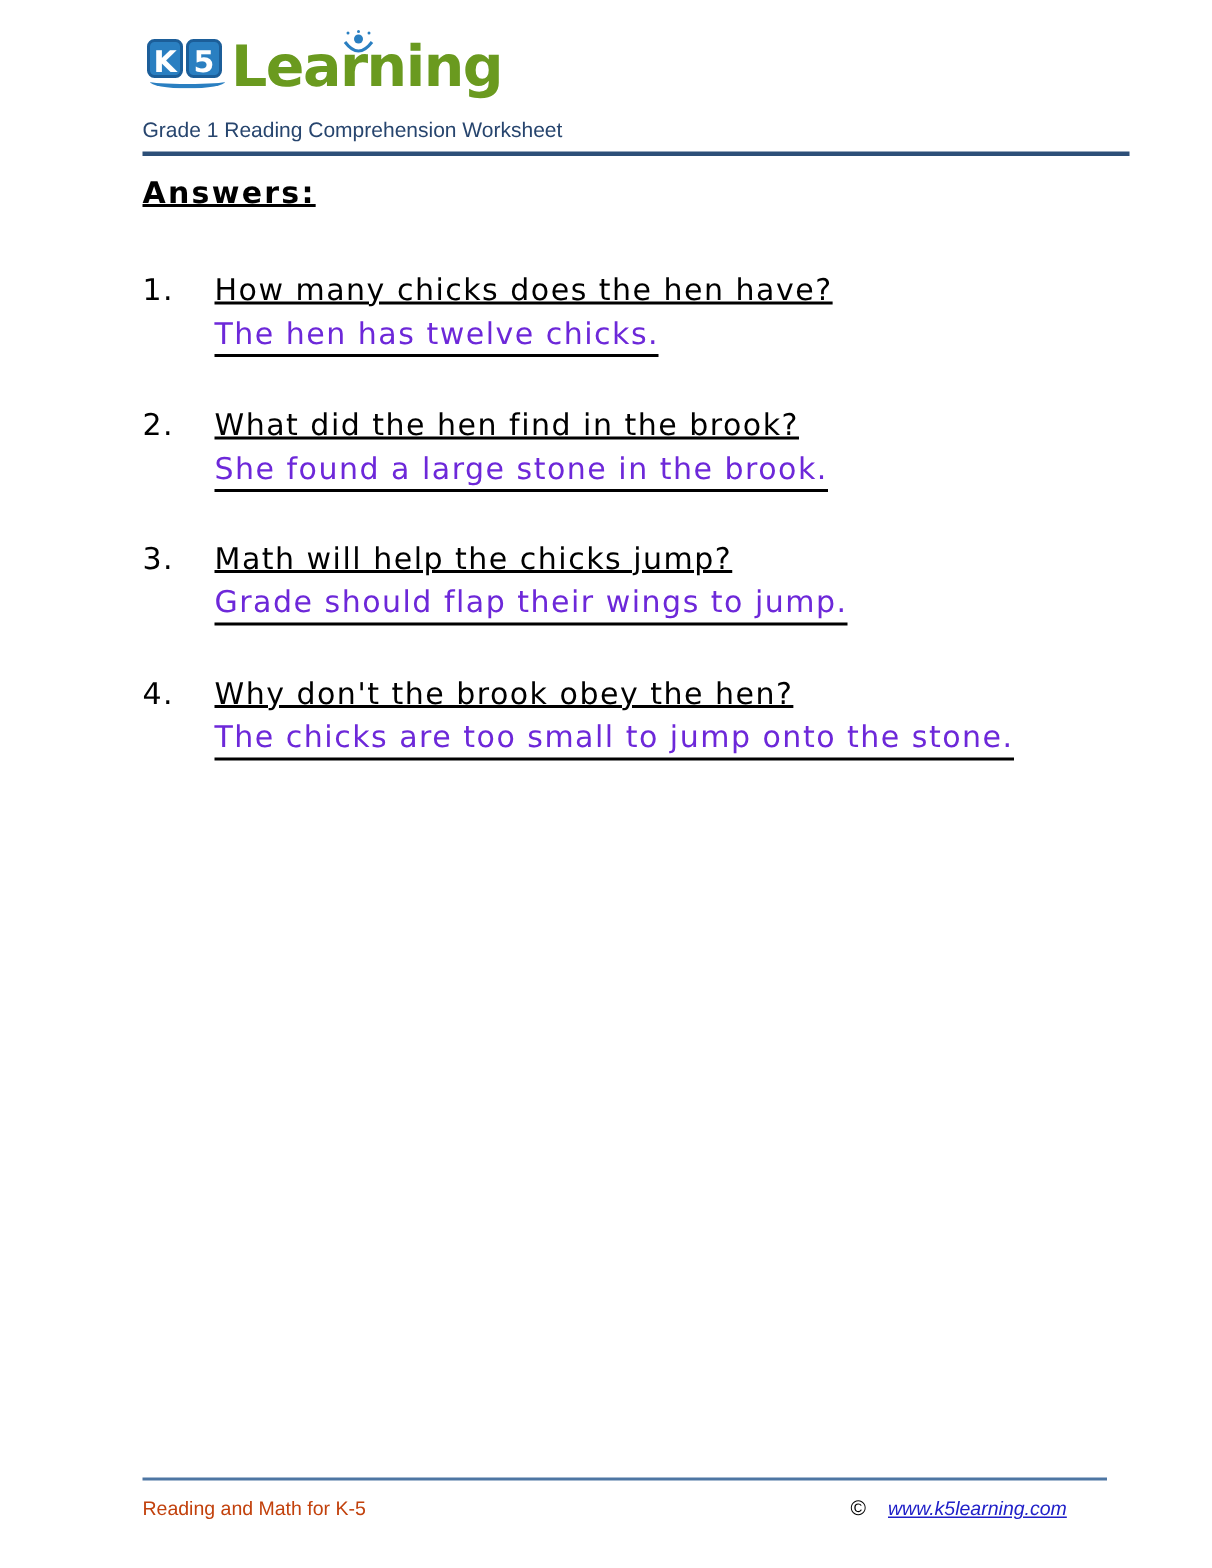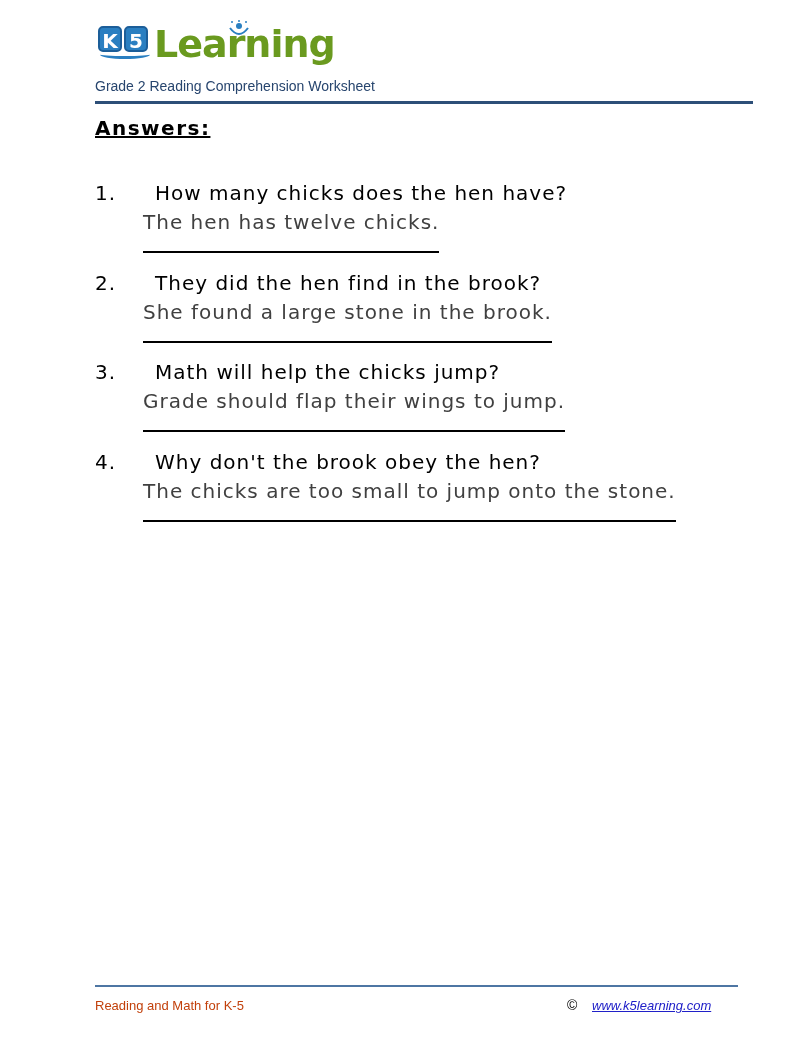--- a/index.html
+++ b/index.html
@@ -8,22 +8,22 @@
   .logo-k5 { position: absolute; left: 0; top: 6px; height: 26px; display: flex; gap: 2px; }
   .logo-box { width: 24px; height: 26px; background: #2a7fc1; border: 2px solid #1c5e99; border-radius: 5px; color: #fff; font-weight: bold; font-size: 20px; line-height: 26px; text-align: center; box-sizing: border-box; font-family: "DejaVu Sans", sans-serif; }
   .logo-book { position: absolute; left: 2px; top: 30px; width: 50px; height: 6px; border-bottom: 3px solid #2a7fc1; border-radius: 0 0 50% 50%; }
   .logo-text { position: absolute; left: 56px; top: 2px; font-size: 38px; font-weight: bold; color: #6a9a1f; font-family: "DejaVu Sans", sans-serif; letter-spacing: -1px; }
   .logo-figure { position: absolute; left: 128px; top: 0; width: 26px; height: 22px; }
   .header-title { position: absolute; left: 95px; top: 78px; font-size: 14px; color: #27456e; }
   .header-rule { position: absolute; left: 95px; top: 101px; width: 658px; height: 3px; background: #2d4f78; }
   .answers-heading { position: absolute; left: 95px; top: 116px; font-size: 20px; font-weight: bold; color: #000; text-decoration: underline; letter-spacing: 1.5px; font-family: "DejaVu Sans", sans-serif; text-align: right; }
   .qa { position: absolute; left: 95px; width: 640px; }
   .qa .num { position: absolute; left: 0; top: 0; font-size: 20px; color: #000; font-family: "DejaVu Sans", sans-serif; letter-spacing: 1px; }
-  .qa .question { position: absolute; left: 60px; top: 0; font-size: 20px; color: #000; white-space: nowrap; font-family: "DejaVu Sans", sans-serif; letter-spacing: 1px; }
-  .qa .answer { position: absolute; left: 48px; top: 29px; font-size: 20px; color: #404040; white-space: nowrap; font-family: "DejaVu Sans", sans-serif; letter-spacing: 1px; padding-bottom: 17px; border-bottom: 2px solid #000; }
+  .qa .question { position: absolute; left: 48px; top: 0; font-size: 20px; color: #000; white-space: nowrap; font-family: "DejaVu Sans", sans-serif; letter-spacing: 1px; text-decoration: underline; }
+  .qa .answer { position: absolute; left: 48px; top: 29px; font-size: 20px; color: #6d28d9; white-space: nowrap; font-family: "DejaVu Sans", sans-serif; letter-spacing: 1px; padding-bottom: 2px; border-bottom: 2px solid #000; }
   .footer-rule { position: absolute; left: 95px; top: 985px; width: 643px; height: 2px; background: #4e76a3; }
   .footer-left { position: absolute; left: 95px; top: 998px; font-size: 13px; color: #c2410c; }
   .footer-copy { position: absolute; left: 567px; top: 997px; font-size: 14px; color: #000; }
   .footer-link { position: absolute; left: 592px; top: 998px; font-size: 13px; color: #2020c8; text-decoration: underline; font-style: italic; }
 </style>
 </head>
 <body>
 
 <div class="logo">
   <div class="logo-k5">
@@ -34,34 +34,34 @@
   <div class="logo-text">Learning</div>
   <svg class="logo-figure" viewBox="0 0 26 22">
     <circle cx="13" cy="6" r="3" fill="#2a7fc1"></circle>
     <path d="M4 8 Q13 20 22 8" stroke="#2a7fc1" stroke-width="2" fill="none"></path>
     <circle cx="6" cy="2" r="1" fill="#2a7fc1"></circle>
     <circle cx="13" cy="1" r="1" fill="#2a7fc1"></circle>
     <circle cx="20" cy="2" r="1" fill="#2a7fc1"></circle>
   </svg>
 </div>
 
-<div class="header-title">Grade 2 Reading Comprehension Worksheet</div>
+<div class="header-title">Grade 1 Reading Comprehension Worksheet</div>
 <div class="header-rule"></div>
 
 <div class="answers-heading">Answers:</div>
 
 <div class="qa" style="top:181px;">
   <span class="num">1.</span>
   <span class="question">How many chicks does the hen have?</span>
   <span class="answer">The hen has twelve chicks.</span>
 </div>
 
 <div class="qa" style="top:271px;">
   <span class="num">2.</span>
-  <span class="question">They did the hen find in the brook?</span>
+  <span class="question">What did the hen find in the brook?</span>
   <span class="answer">She found a large stone in the brook.</span>
 </div>
 
 <div class="qa" style="top:360px;">
   <span class="num">3.</span>
   <span class="question">Math will help the chicks jump?</span>
   <span class="answer">Grade should flap their wings to jump.</span>
 </div>
 
 <div class="qa" style="top:450px;">

